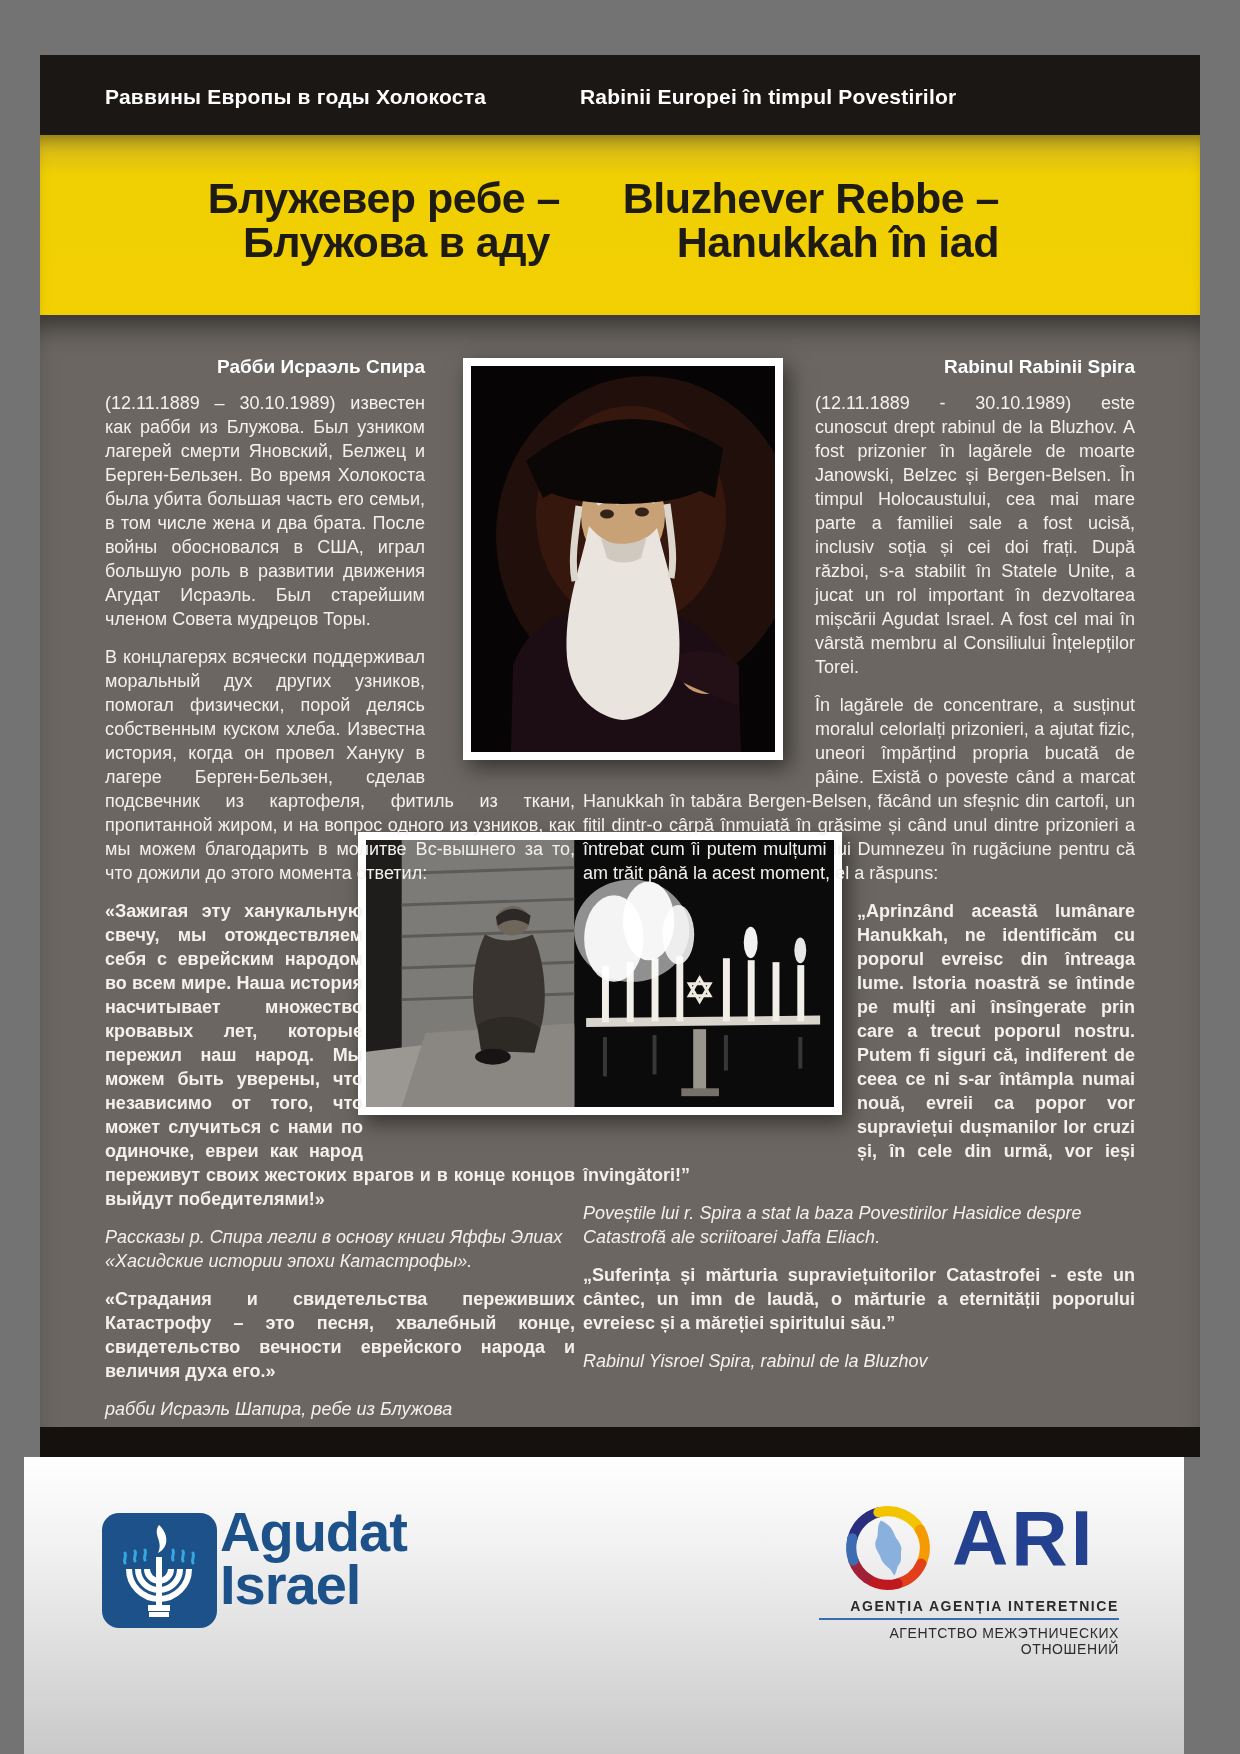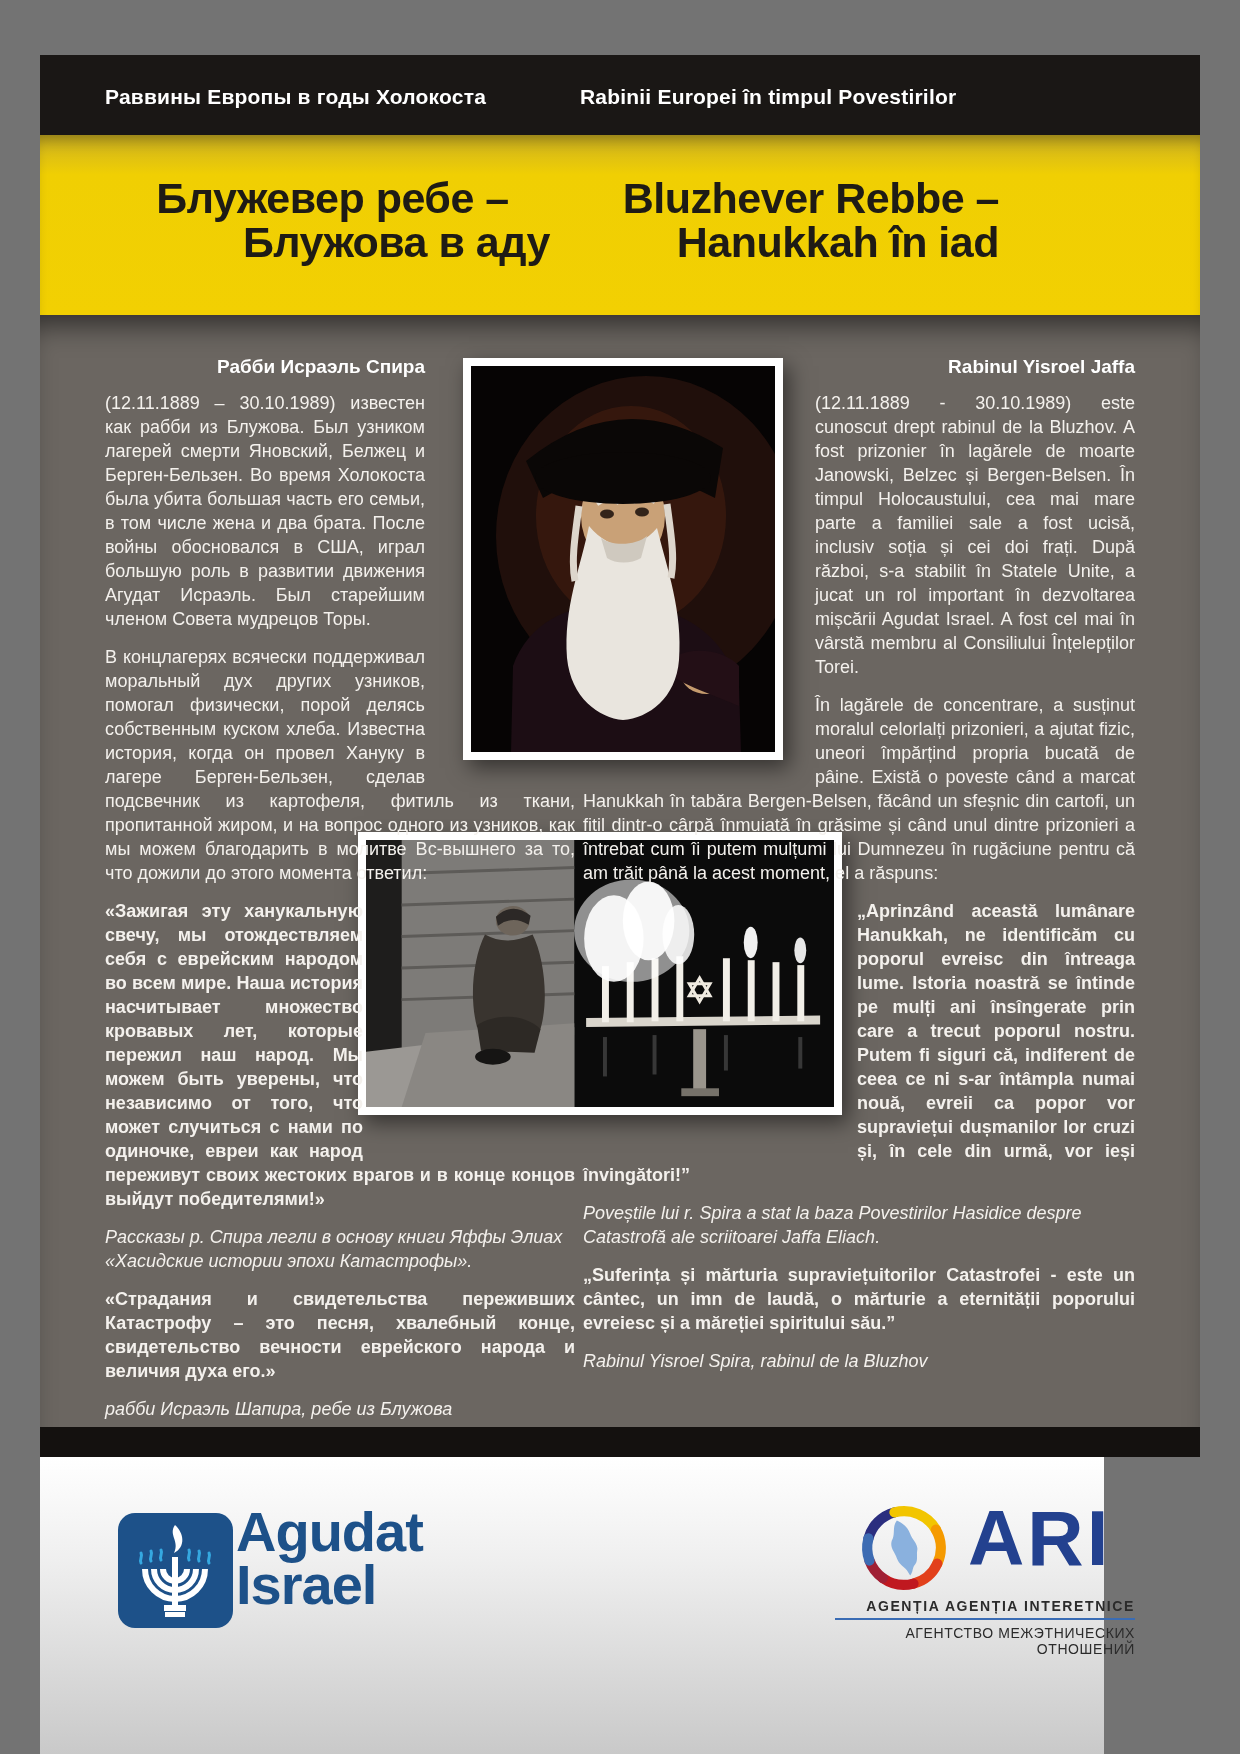--- a/index.html
+++ b/index.html
@@ -11,21 +11,21 @@
   .topbar-title { position:absolute; top:30px; font-size:21px; font-weight:bold; color:#ffffff; letter-spacing:.2px; }
   .topbar-title.ru { left:65px; }
   .topbar-title.ro { left:540px; }
 
   
   .banner { position:absolute; left:40px; top:135px; width:1160px; height:180px;
             background:linear-gradient(180deg,#cdb122 0%, #f0cf03 22%, #f2d002 100%);
             box-shadow: inset 0 12px 16px -8px rgba(0,0,0,.35); }
   .banner-block { position:absolute; top:42px; color:#1e1b15; font-weight:bold; font-size:43px; line-height:1.02; letter-spacing:-.5px; }
   .banner-block.ru { left:65px; width:455px; }
-  .banner-block.ru .l1 { text-align:center; }
+  .banner-block.ru .l1 { text-align:right; }
   .banner-block.ru .l2 { text-align:right; padding-right:10px; }
   .banner-block.ro { left:519px; width:440px; text-align:right; }
 
   
   .main { position:absolute; left:40px; top:315px; width:1160px; height:1112px; background:#6b6661;
           box-shadow: inset 0 24px 28px -14px rgba(0,0,0,.55); }
 
   .col { position:absolute; top:40px; color:#f4f1ed; font-size:18px; line-height:24px; }
   .col.ru { left:65px;  width:470px; }
   .col.ro { left:543px; width:552px; }
@@ -42,21 +42,21 @@
   .col.ro .s2 { float:left;  clear:left;  width:274px; height:245px; }
 
   
   figure.photo { position:absolute; background:#000; border:8px solid #ffffff; box-shadow:6px 8px 20px rgba(0,0,0,.5); }
   .portrait { left:423px; top:43px; width:320px; height:402px; }
   .menorah  { left:318px; top:517px; width:484px; height:283px; border-width:6px; }
   figure.photo svg { display:block; width:100%; height:100%; }
 
   
   .divider { position:absolute; left:40px; top:1427px; width:1160px; height:30px; background:#14110f; }
-  .footer { position:absolute; left:40px; top:1457px; width:1064px; height:297px;
+  .footer { position:absolute; left:24px; top:1457px; width:1160px; height:297px;
             background:linear-gradient(180deg,#ffffff 0%, #efefef 35%, #c9c9c9 100%); }
 
   .agudat-badge { position:absolute; left:78px; top:56px; width:115px; height:115px; }
   .agudat-word { position:absolute; left:196px; top:48px; font-size:56px; font-weight:bold; color:#1d5189;
                  line-height:.95; letter-spacing:-1px; }
 
   .ari-ring { position:absolute; left:818px; top:45px; width:92px; height:92px; }
   .ari-word { position:absolute; left:928px; top:36px; font-size:78px; font-weight:bold; color:#23418f; letter-spacing:3px; }
   .ari-tag-ro { position:absolute; left:795px; top:141px; width:300px; text-align:right;
                 font-size:14px; font-weight:bold; color:#2b2b2b; letter-spacing:1.6px; }
@@ -167,21 +167,21 @@
       <p class="j">В концлагерях всячески поддерживал моральный дух других узников, помогал физически, порой делясь собственным куском хлеба. Известна история, когда он провел Хануку в лагере Берген-Бельзен, сделав подсвечник из картофеля, фитиль из ткани, пропитанной жиром, и на вопрос одного из узников, как мы можем благодарить в молитве Вс-вышнего за то, что дожили до этого момента ответил:</p>
       <div class="spacer s2"></div>
       <p class="quote j">«Зажигая эту ханукальную свечу, мы отождествляем себя с еврейским народом во всем мире. Наша история насчитывает множество кровавых лет, которые пережил наш народ. Мы можем быть уверены, что независимо от того, что может случиться с нами по одиночке, евреи как народ переживут своих жестоких врагов и в конце концов выйдут победителями!»</p>
       <p class="cite">Рассказы р. Спира легли в основу книги Яффы Элиах «Хасидские истории эпохи Катастрофы».</p>
       <p class="quote j">«Страдания и свидетельства переживших Катастрофу – это песня, хвалебный конце, свидетельство вечности еврейского народа и величия духа его.»</p>
       <p class="cite">рабби Исраэль Шапира, ребе из Блужова</p>
     </div>
 
     <div class="col ro">
       <div class="spacer s1"></div>
-      <h3>Rabinul Yisroel Jaffa</h3>
+      <h3>Rabinul Rabinii Spira</h3>
       <p class="j">(12.11.1889 - 30.10.1989) este cunoscut drept rabinul de la Bluzhov. A fost prizonier în lagărele de moarte Janowski, Belzec și Bergen-Belsen. În timpul Holocaustului, cea mai mare parte a familiei sale a fost ucisă, inclusiv soția și cei doi frați. După război, s-a stabilit în Statele Unite, a jucat un rol important în dezvoltarea mișcării Agudat Israel. A fost cel mai în vârstă membru al Consiliului Înțelepților Torei.</p>
       <p class="j">În lagărele de concentrare, a susținut moralul celorlalți prizonieri, a ajutat fizic, uneori împărțind propria bucată de pâine. Există o poveste când a marcat Hanukkah în tabăra Bergen-Belsen, făcând un sfeșnic din cartofi, un fitil dintr-o cârpă înmuiată în grăsime și când unul dintre prizonieri a întrebat cum îi putem mulțumi lui Dumnezeu în rugăciune pentru că am trăit până la acest moment, el a răspuns:</p>
       <div class="spacer s2"></div>
       <p class="quote j">„Aprinzând această lumânare Hanukkah, ne identificăm cu poporul evreisc din întreaga lume. Istoria noastră se întinde pe mulți ani însîngerate prin care a trecut poporul nostru. Putem fi siguri că, indiferent de ceea ce ni s-ar întâmpla numai nouă, evreii ca popor vor supraviețui dușmanilor lor cruzi și, în cele din urmă, vor ieși învingători!”</p>
       <p class="cite">Poveștile lui r. Spira a stat la baza Povestirilor Hasidice despre Catastrofă ale scriitoarei Jaffa Eliach.</p>
       <p class="quote j">„Suferința și mărturia supraviețuitorilor Catastrofei - este un cântec, un imn de laudă, o mărturie a eternității poporului evreiesc și a măreției spiritului său.”</p>
       <p class="cite">Rabinul Yisroel Spira, rabinul de la Bluzhov</p>
     </div>
   </div>
 

